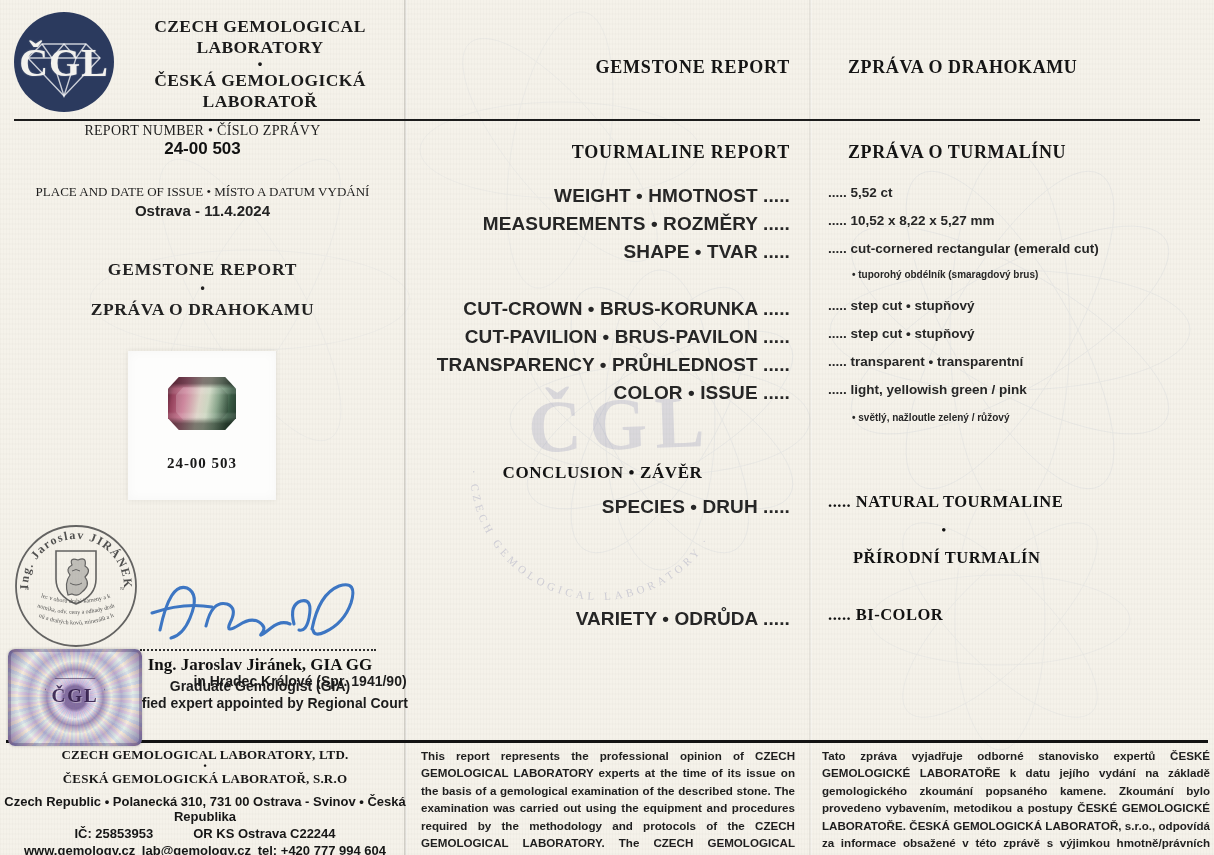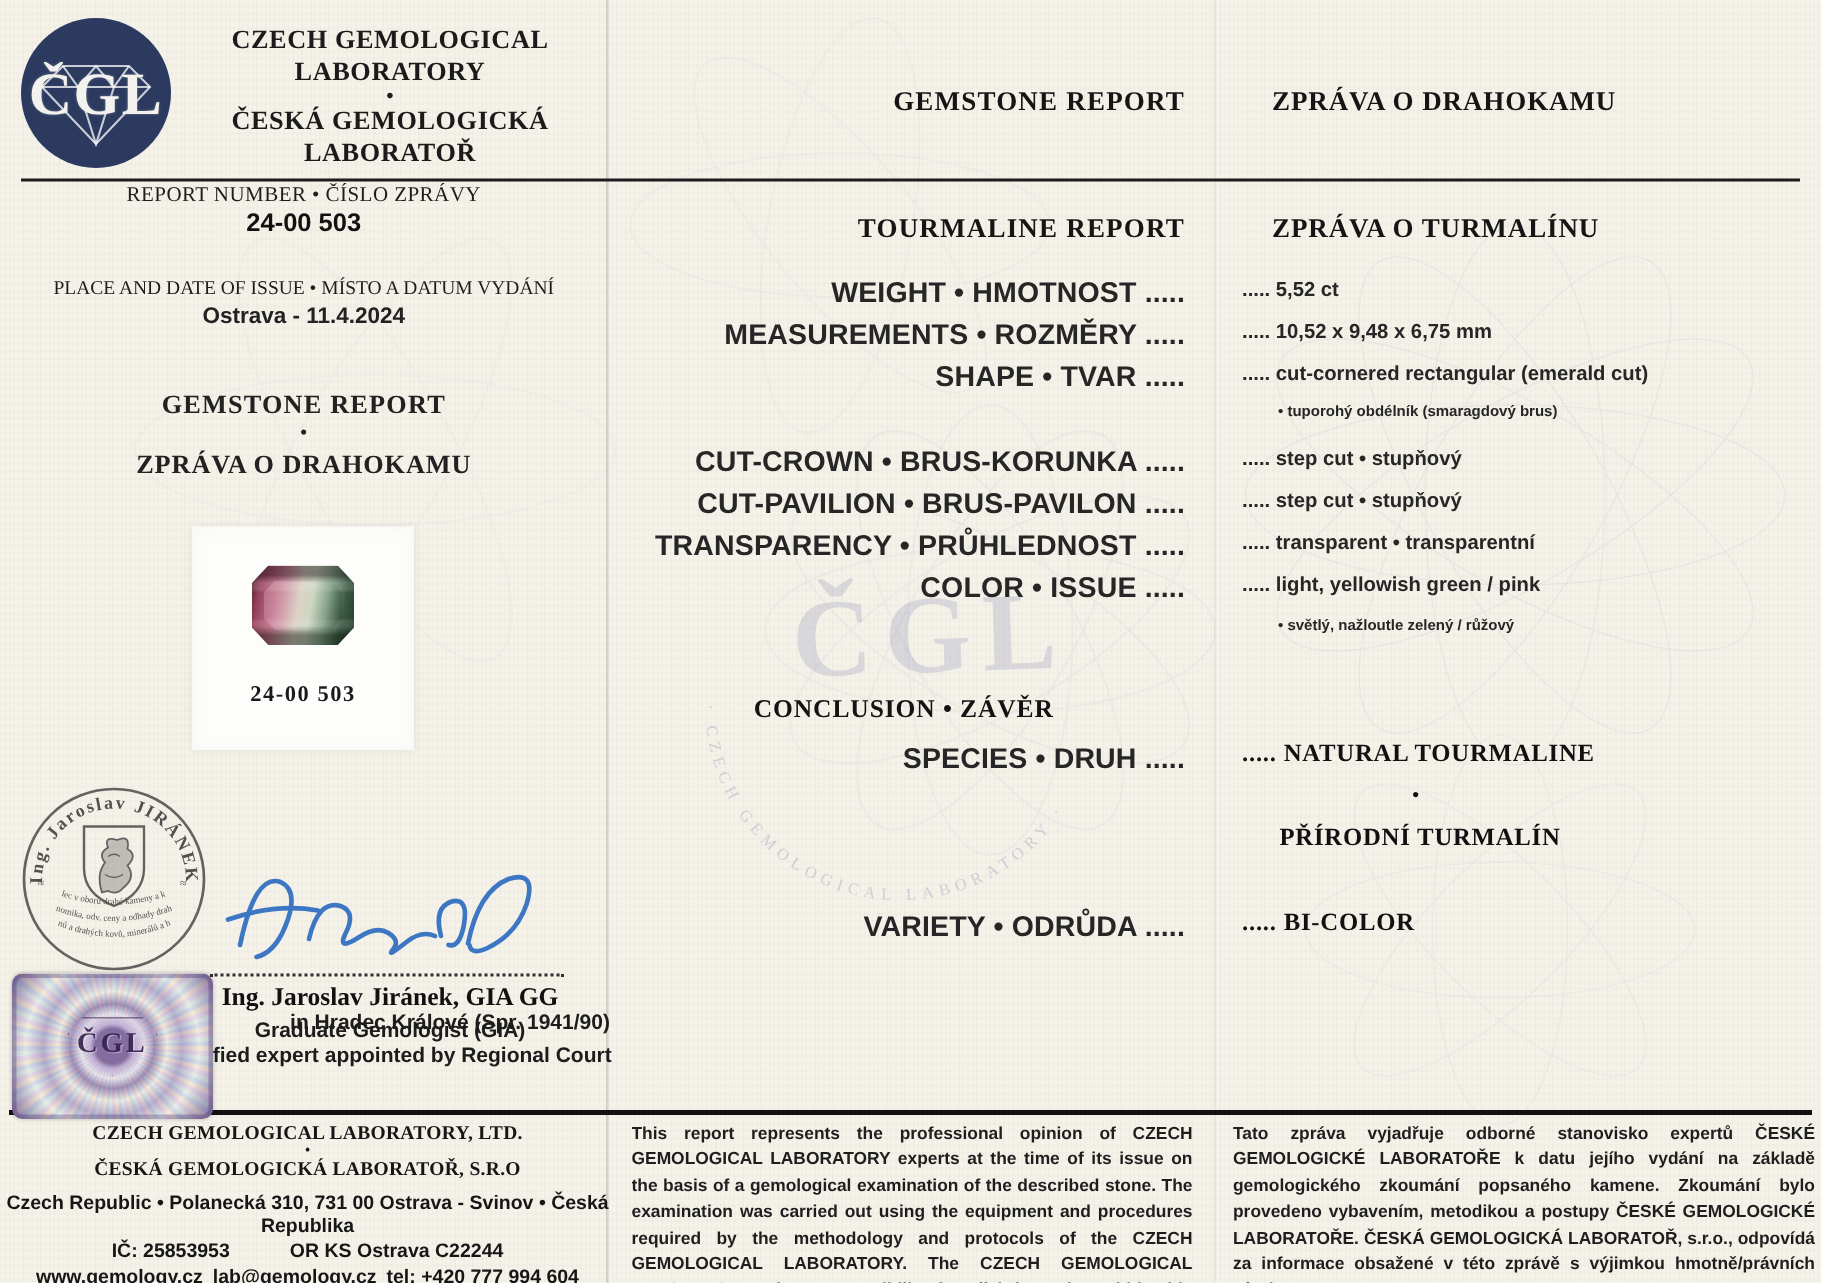--- a/index.html
+++ b/index.html
@@ -237,21 +237,21 @@
 
   <div class="abs mid-title mt-1">GEMSTONE REPORT</div>
   <div class="abs mid-title mt-2">TOURMALINE REPORT</div>
 
   <div class="abs right-title rt-1">ZPRÁVA O DRAHOKAMU</div>
   <div class="abs right-title rt-2">ZPRÁVA O TURMALÍNU</div>
 
   <div class="abs f-label row0">WEIGHT • HMOTNOST .....</div>
   <div class="abs f-value row0">..... 5,52 ct</div>
   <div class="abs f-label row1">MEASUREMENTS • ROZMĚRY .....</div>
-  <div class="abs f-value row1">..... 10,52 x 9,48 x 6,75 mm</div>
+  <div class="abs f-value row1">..... 10,52 x 8,22 x 5,27 mm</div>
   <div class="abs f-label row2">SHAPE • TVAR .....</div>
   <div class="abs f-value row2">..... cut-cornered rectangular (emerald cut)</div>
   <div class="abs f-value2 row2b">• tuporohý obdélník (smaragdový brus)</div>
   <div class="abs f-label row3">CUT-CROWN • BRUS-KORUNKA .....</div>
   <div class="abs f-value row3">..... step cut • stupňový</div>
   <div class="abs f-label row4">CUT-PAVILION • BRUS-PAVILON .....</div>
   <div class="abs f-value row4">..... step cut • stupňový</div>
   <div class="abs f-label row5">TRANSPARENCY • PRŮHLEDNOST .....</div>
   <div class="abs f-value row5">..... transparent • transparentní</div>
   <div class="abs f-label row6">COLOR • ISSUE .....</div>

